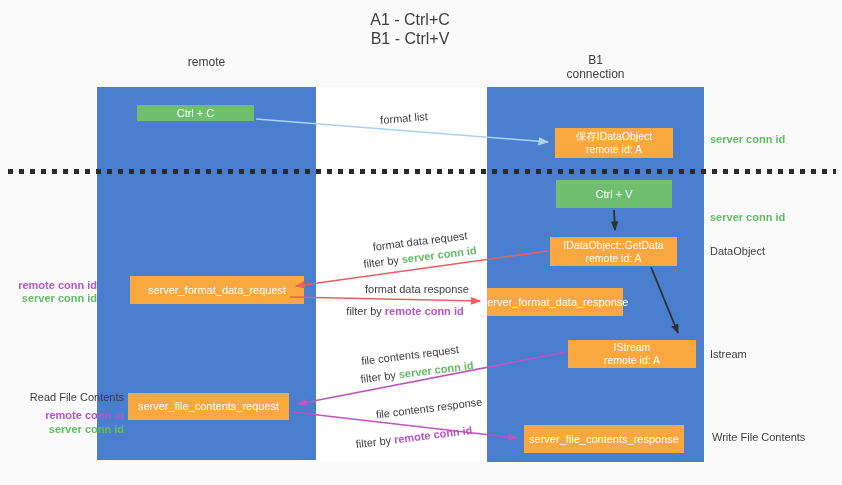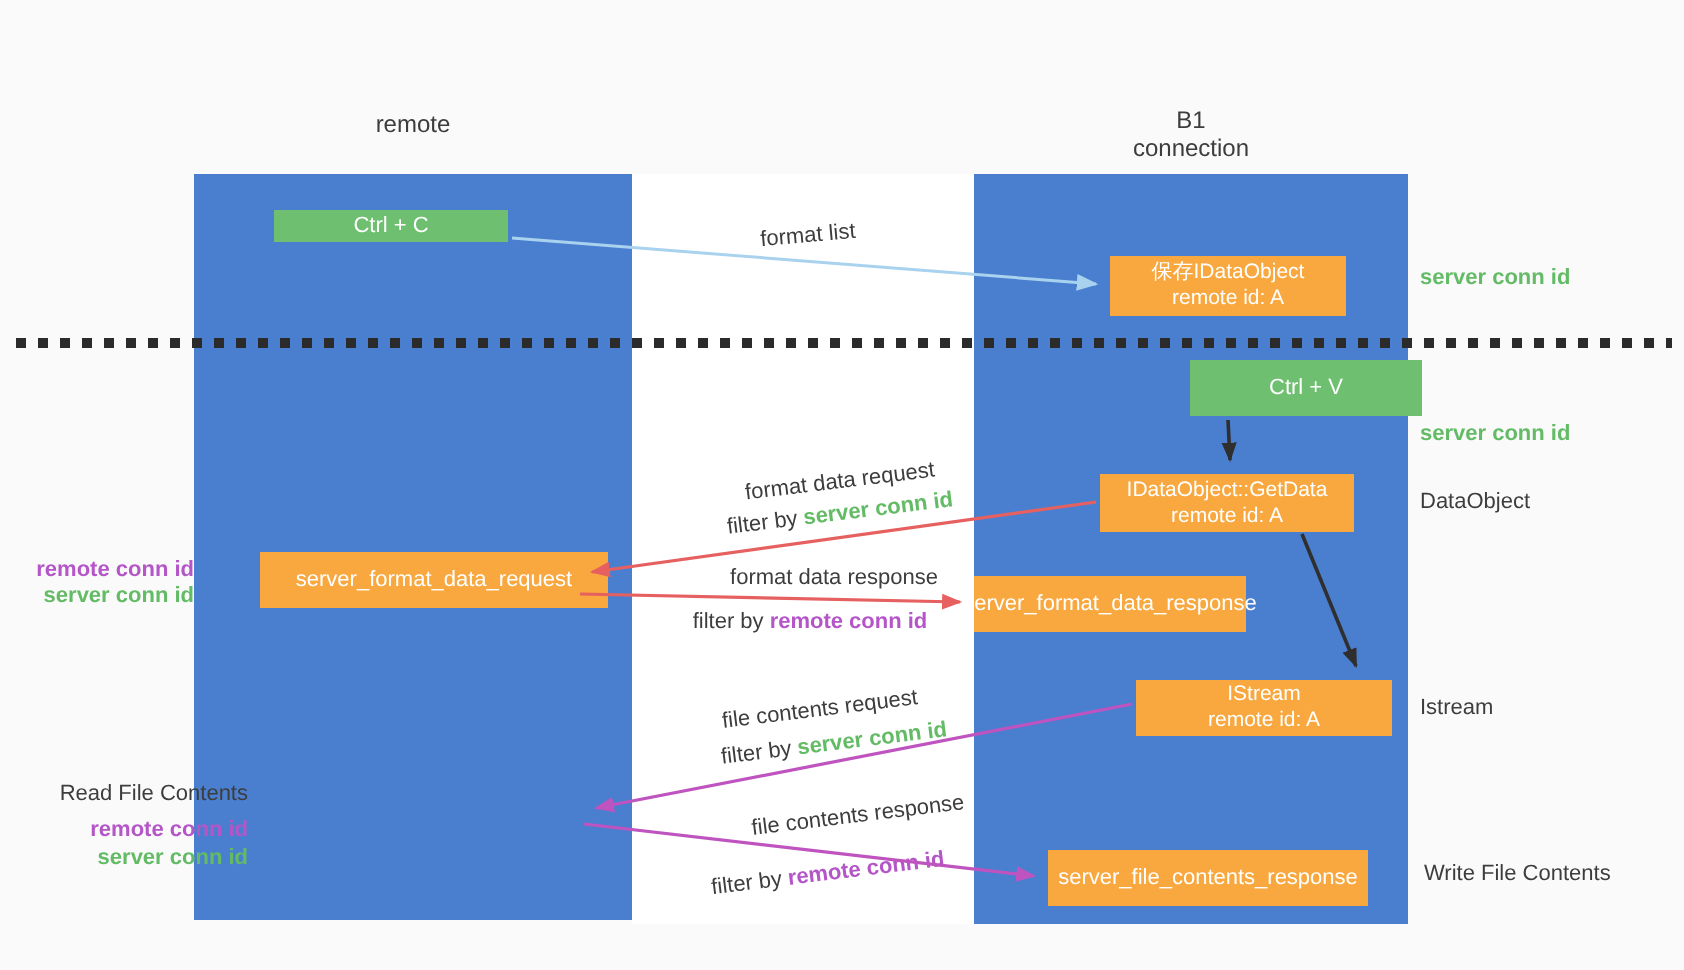--- a/index.html
+++ b/index.html
@@ -44,20 +44,24 @@
   .mk-blue{fill:var(--arrow-blue);} .mk-red{fill:var(--arrow-red);}
   .mk-mag{fill:var(--arrow-magenta);} .mk-blk{fill:var(--arrow-black);}
 </style>
 </head>
 <body>
 
 <div class="canvas">
 
   <div class="gap-strip"></div>
 
+  <div class="title">
+    <div>A1 - Ctrl+C</div>
+    <div>B1 - Ctrl+V</div>
+  </div>
 
   <div class="col-header hdr-left">
     <div>remote</div>
   </div>
   <div class="col-header hdr-right">
     <div>B1</div>
     <div>connection</div>
   </div>
 
   <div class="column col-left"></div>
@@ -67,21 +71,21 @@
 
   <div class="node green" style="left:137px;top:105px;width:117px;height:16px;">
     <div>Ctrl + C</div>
   </div>
 
   <div class="node orange" style="left:555px;top:128px;width:118px;height:30px;">
     <div class="l2">保存IDataObject</div>
     <div class="l2">remote id: A</div>
   </div>
 
-  <div class="node green" style="left:556px;top:180px;width:116px;height:28px;margin-left:39px;">
+  <div class="node green" style="left:556px;top:180px;width:116px;height:28px;">
     <div>Ctrl + V</div>
   </div>
 
   <div class="node orange" style="left:550px;top:237px;width:127px;height:29px;">
     <div class="l2">IDataObject::GetData</div>
     <div class="l2">remote id: A</div>
   </div>
 
   <div class="node orange" style="left:130px;top:276px;width:174px;height:28px;">
     <div>server_format_data_request</div>
@@ -89,20 +93,23 @@
 
   <div class="node orange" style="left:487px;top:288px;width:136px;height:28px;">
     <div>server_format_data_response</div>
   </div>
 
   <div class="node orange" style="left:568px;top:340px;width:128px;height:28px;">
     <div class="l2">IStream</div>
     <div class="l2">remote id: A</div>
   </div>
 
+  <div class="node orange" style="left:128px;top:393px;width:161px;height:27px;">
+    <div>server_file_contents_request</div>
+  </div>
 
   <div class="node orange" style="left:524px;top:425px;width:160px;height:28px;">
     <div>server_file_contents_response</div>
   </div>
 
   <div class="ann purple right-align" style="left:0;width:97px;top:279px;">remote conn id</div>
   <div class="ann green right-align" style="left:0;width:97px;top:292px;">server conn id</div>
   <div class="ann dark right-align" style="left:0;width:124px;top:391px;">Read File Contents</div>
   <div class="ann purple right-align" style="left:0;width:124px;top:409px;">remote conn id</div>
   <div class="ann green right-align" style="left:0;width:124px;top:423px;">server conn id</div>

